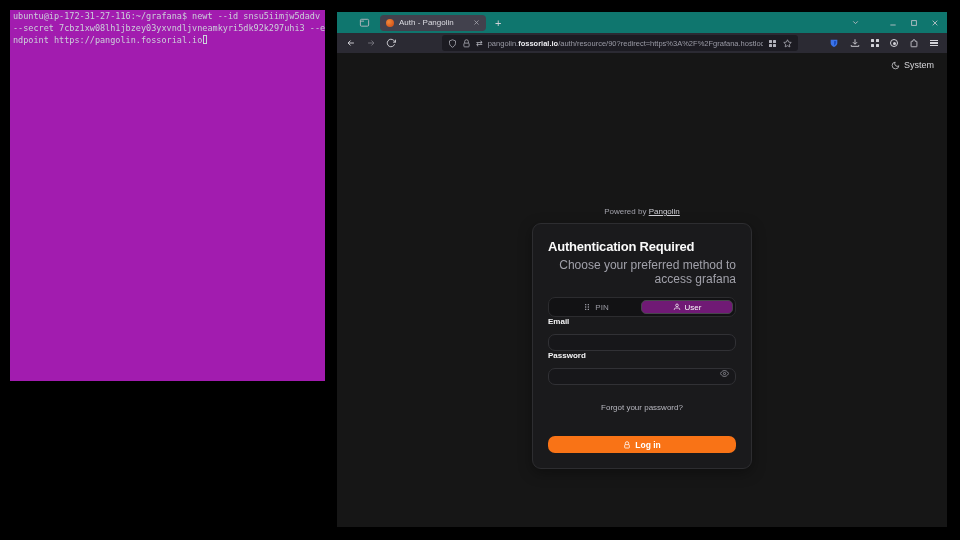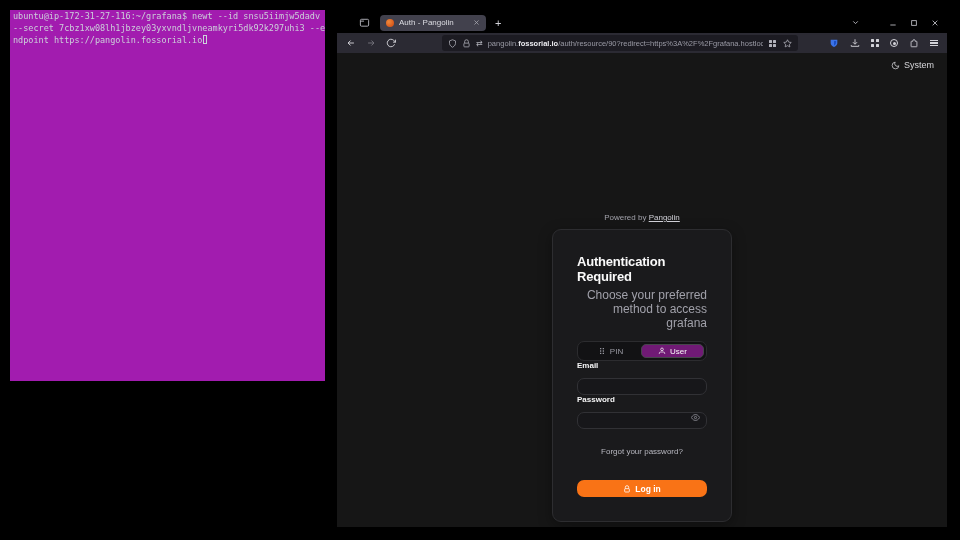--- a/index.html
+++ b/index.html
@@ -24,21 +24,21 @@
     vertical-align:-1px; margin-left:1px;
   }
 
   
   .browser {
     position:absolute; left:337px; top:12px; width:610px; height:515px;
     background:#1c1b22; display:flex; flex-direction:column;
   }
   .tabbar {
     height:21px; display:flex; align-items:center; padding:0 8px;
-    background:#000000; flex:none;
+    background:#0f766e; flex:none;
   }
   .fxview { margin-left:14px; color:#b8b8c0; display:flex; }
   .tab {
     margin-left:10px; width:106px; height:16px; background:#42414d;
     border-radius:4px; display:flex; align-items:center; padding:0 6px;
     color:#dcdce2; font-size:8px;
   }
   .tab .favicon {
     width:8px; height:8px; border-radius:50%; flex:none;
     background:radial-gradient(circle at 35% 35%, #f08a3c, #d9591b 70%);
@@ -77,28 +77,28 @@
   .hamburger { display:flex; flex-direction:column; gap:1.5px; }
   .hamburger i { width:8px; height:1.2px; background:#d3d3d9; }
 
   
   .content { flex:1; background:#161616; position:relative; }
   .theme-toggle {
     position:absolute; top:7px; right:13px; display:flex; align-items:center;
     gap:4px; color:#d6d6da; font-size:9px;
   }
   .auth-col {
-    position:absolute; top:160px; left:50%; transform:translateX(-50%);
-    width:180px;
+    position:absolute; top:154px; left:50%; transform:translateX(-50%);
+    width:220px;
   }
   .powered { text-align:center; font-size:8px; color:#a1a1aa; margin-bottom:7px; }
   .powered a { color:#cfcfd6; text-decoration:underline; }
   .card {
     background:#1a1a1c; border:1px solid #2d2d30; border-radius:9px;
-    padding:24px; box-shadow:0 4px 14px rgba(0,0,0,.35);
+    padding:15px; box-shadow:0 4px 14px rgba(0,0,0,.35);
   }
   .card-title { font-size:13px; font-weight:bold; color:#fafafa; letter-spacing:-0.2px; }
   .card-sub { font-size:12px; color:#a1a1aa; margin-top:4px;text-align:right; }
   .tabs {
     margin-top:11px; display:flex; background:#121214; border:1px solid #2c2c2f;
     border-radius:7px; padding:2px; height:20px;
   }
   .seg {
     flex:1; display:flex; align-items:center; justify-content:center; gap:4px;
     font-size:8px; color:#9a9aa3; border-radius:5px; cursor:pointer;

